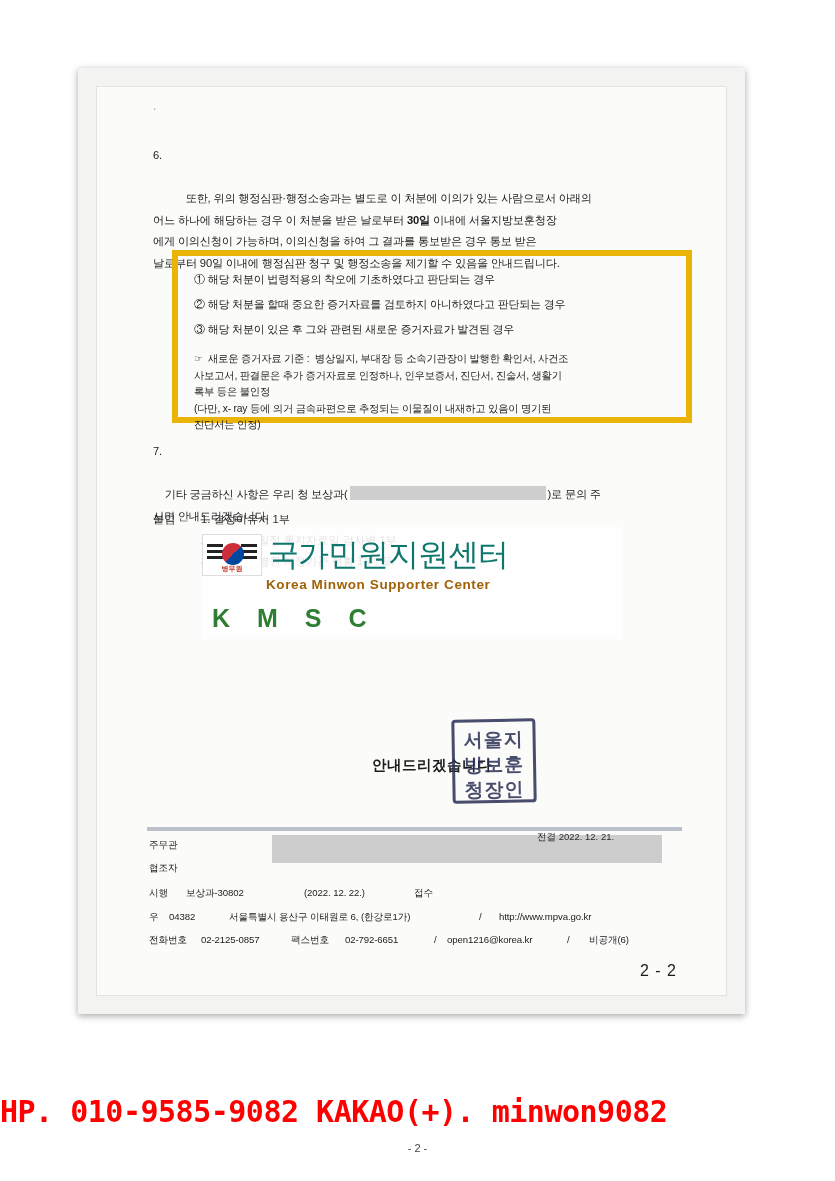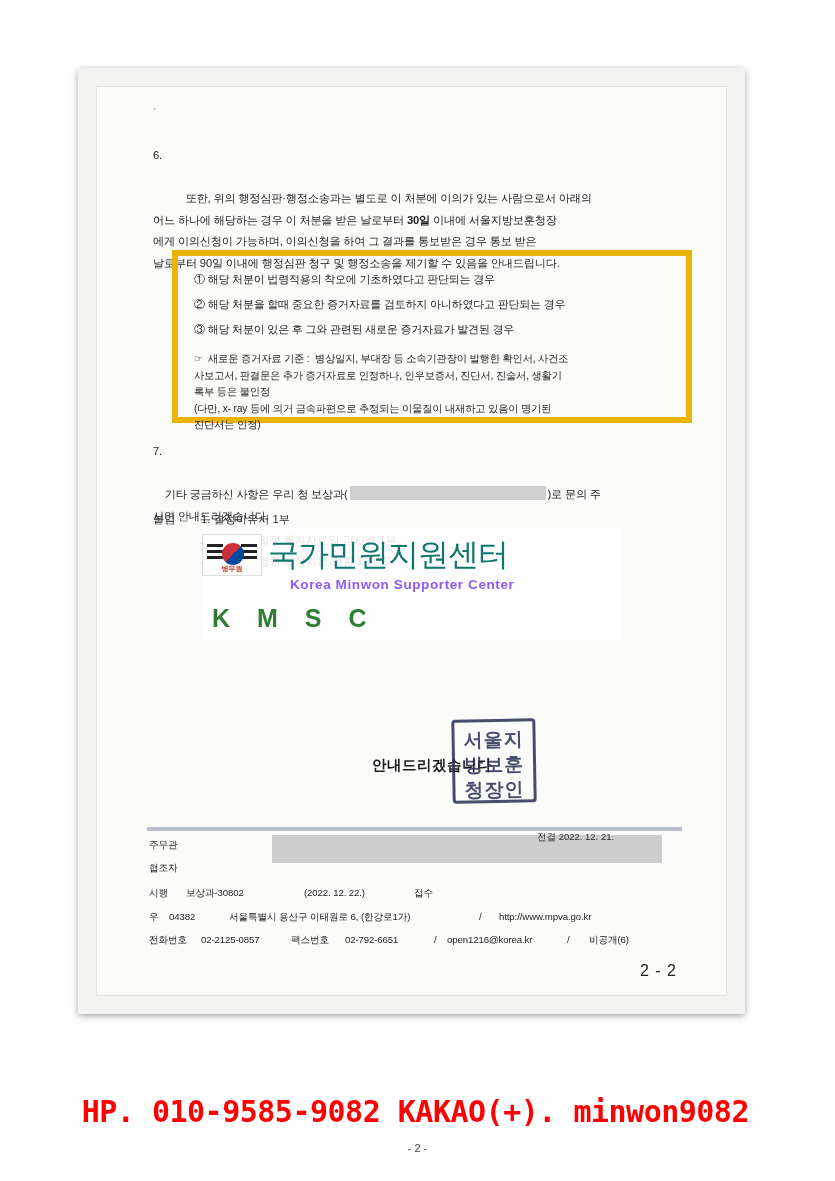--- a/index.html
+++ b/index.html
@@ -205,24 +205,24 @@
     font-weight: bold;
   }
   .wm-title {
     font-size: 31px;
     font-weight: normal;
     color: #0f766e;
     letter-spacing: -1px;
     line-height: 34px;
   }
   .wm-sub {
-    margin-left: 88px;
+    margin-left: 64px;
     font-size: 13.5px;
     font-weight: bold;
-    color: #8b5cf6;
+    color: #a16207;
     letter-spacing: 0.6px;
   }
   .wm-kmsc {
     margin-top: 12px;
     margin-left: 10px;
     font-size: 25px;
     font-weight: bold;
     color: #2f7d32;
     letter-spacing: 10px;
   }
@@ -303,21 +303,21 @@
     color: #1b1b1b;
     letter-spacing: 1px;
   }
 
   
   .banner {
     position: absolute;
     left: 0;
     top: 1094px;
     width: 749px;
-    text-align: right;
+    text-align: left;
     font-family: "DejaVu Sans Mono", monospace;
     font-size: 30px;
     font-weight: bold;
     color: #ff0000;
     letter-spacing: -0.5px;
   }
   .bottom-page {
     position: absolute;
     left: 0;
     top: 1142px;

